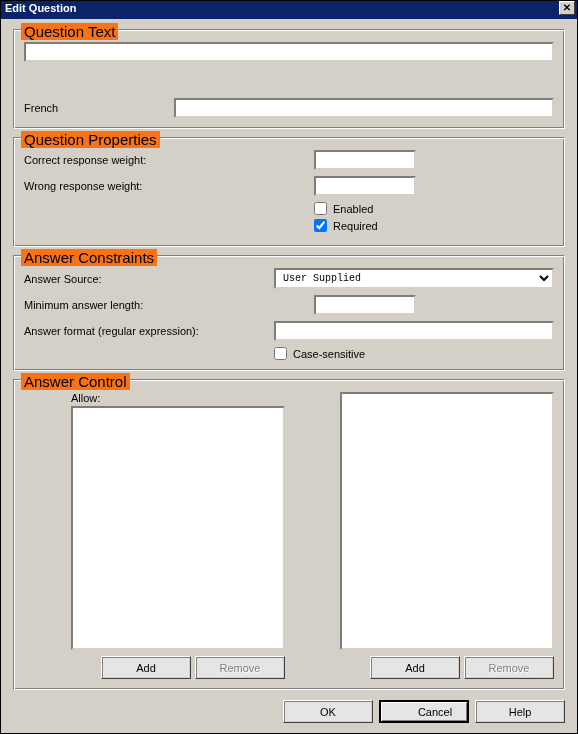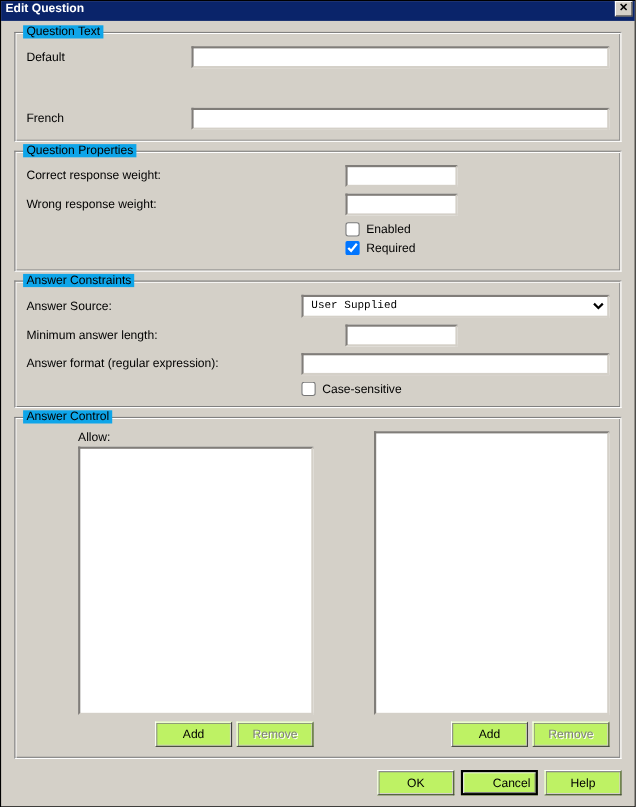--- a/index.html
+++ b/index.html
@@ -62,23 +62,23 @@
     border-bottom-color: #fff;
     position: relative;
     padding: 12px 10px 10px 10px;
     margin-bottom: 8px;
     box-shadow: 1px 1px 0 #fff inset, -1px -1px 0 #808080 inset;
   }
   .groupbox > .legend {
     position: absolute;
     top: -7px;
     left: 7px;
-    background: #0ea5e9;
+    background: #f97316;
     padding: 0 3px;
-    font-size: 11px;
+    font-size: 15px;
   }
   .row {
     display: flex;
     align-items: center;
     margin-bottom: 6px;
   }
   .row:last-child { margin-bottom: 0; margin-top: 36px; }
   .lbl {
     flex: 0 0 150px;
   }
@@ -131,23 +131,23 @@
   }
   .ac-btns {
     display: flex;
     justify-content: flex-end;
     gap: 4px;
     margin-top: 6px;
   }
   button.btn {
     font-family: inherit;
     font-size: 11px;
-    width: 70px;
+    width: 90px;
     height: 23px;
-    background: #bef264;
+    background: #e5e5e5;
     border: 1px solid #404040;
     border-top-color: #fff;
     border-left-color: #fff;
     box-shadow: 1px 1px 0 #808080 inset, -1px -1px 0 #d4d0c8 inset;
     border-radius: 0;
     padding: 0;
     cursor: pointer;
   }
   button.btn:disabled {
     color: #808080;
@@ -181,21 +181,20 @@
   <div class="titlebar">
     <span class="title-text">Edit Question</span>
     <span class="close-btn">✕</span>
   </div>
 
   <div class="content">
 
     <div class="groupbox">
       <span class="legend">Question Text</span>
       <div class="row">
-        <span class="lbl">Default</span>
         <input type="text" class="txt-long" value="" style="">
       </div>
       <div class="row">
         <span class="lbl">French</span>
         <input type="text" class="txt-long" value="" style="">
       </div>
     </div>
 
     <div class="groupbox">
       <span class="legend">Question Properties</span>

